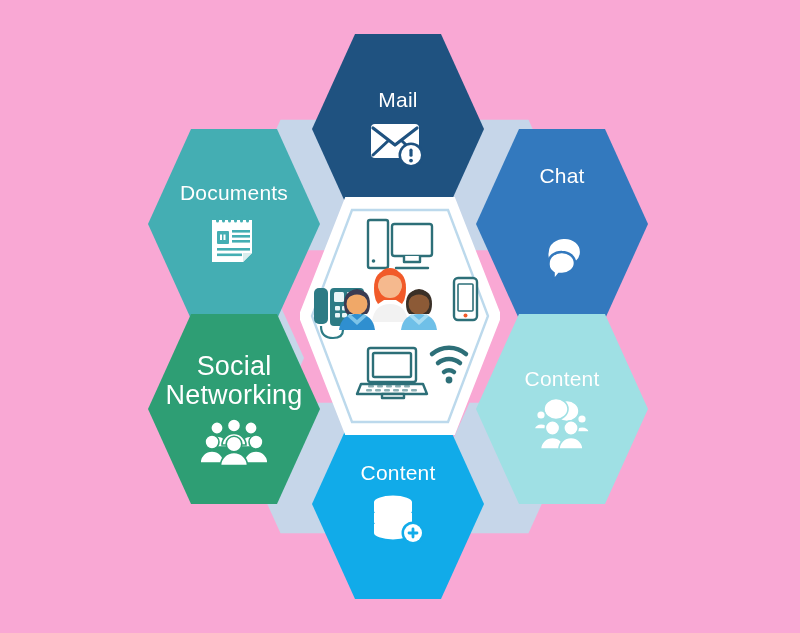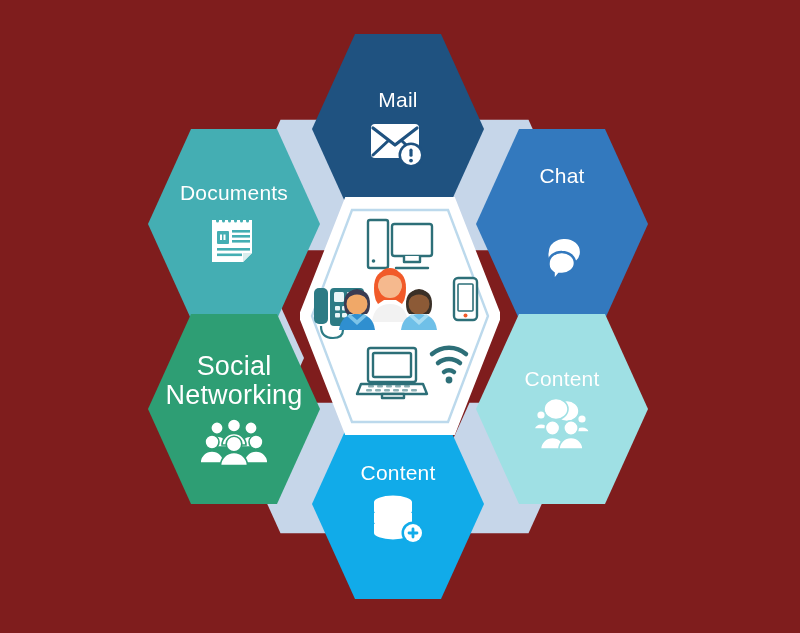--- a/index.html
+++ b/index.html
@@ -10,21 +10,21 @@
   body {
     width: 800px;
     height: 633px;
     overflow: hidden;
     font-family: "Liberation Sans", sans-serif;
   }
   #stage {
     position: relative;
     width: 800px;
     height: 633px;
-    background: #7f1d1d;
+    background: #f9a8d4;
   }
   .hex {
     position: absolute;
     display: flex;
     flex-direction: column;
     align-items: center;
     justify-content: center;
     clip-path: polygon(25% 2%, 75% 2%, 100% 50%, 75% 98%, 25% 98%, 0% 50%);
     -webkit-clip-path: polygon(25% 2%, 75% 2%, 100% 50%, 75% 98%, 25% 98%, 0% 50%);
     box-sizing: border-box;

